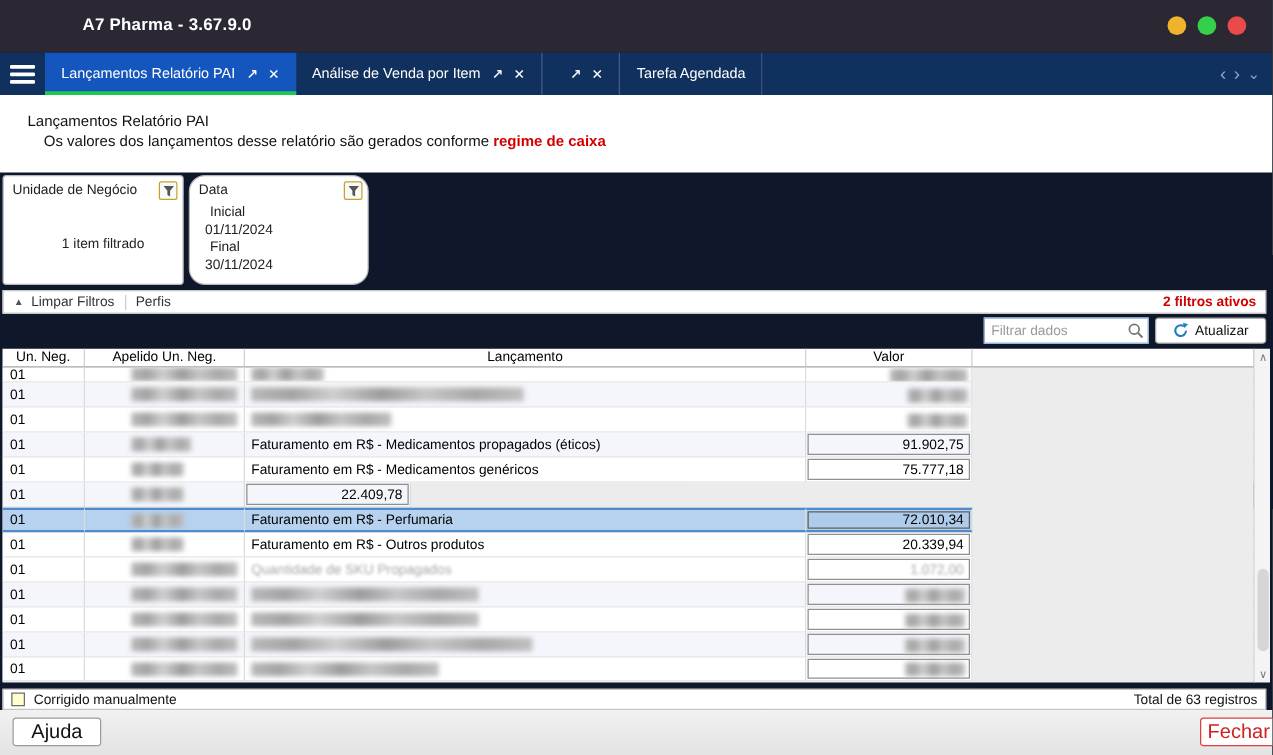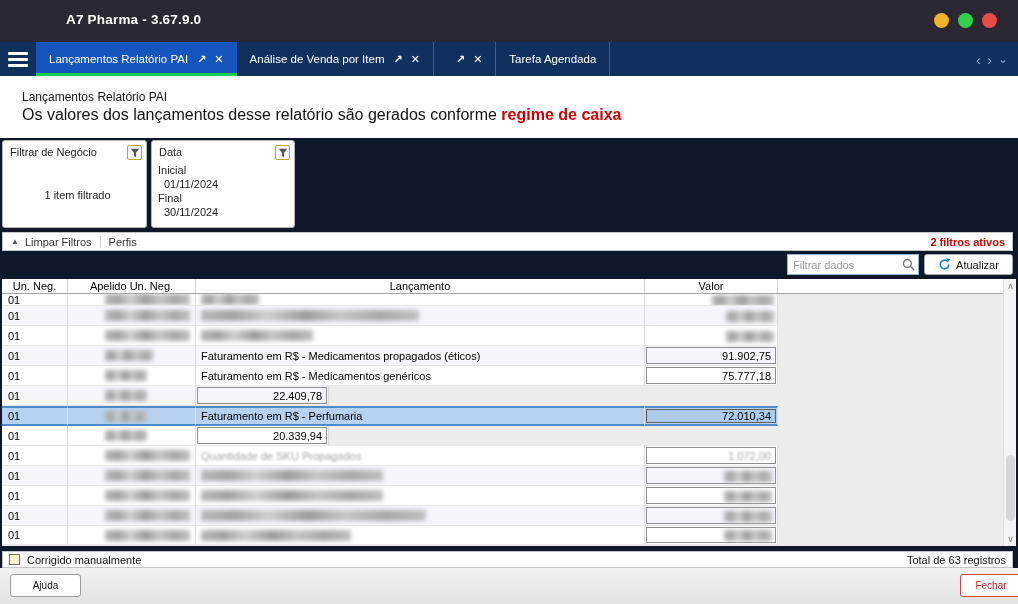--- a/index.html
+++ b/index.html
@@ -25,31 +25,31 @@
   .tab.active{background:#1456bd;border-right:none;}
   .tab.active::after{content:"";position:absolute;left:0;right:0;bottom:0;height:3px;background:#1dc94e;}
   .tab .t-ic{margin-left:9px;font-size:11px;color:#fff;opacity:.95;font-weight:bold;}
   .tab .t-close{margin-left:8px;font-size:11px;font-weight:bold;}
   .tab-nav{margin-left:auto;display:flex;align-items:center;gap:6px;padding-right:10px;color:#8da6c9;}
   .tab-nav span{font-size:15px;cursor:pointer;line-height:1;}
 
   
   .head-section{position:absolute;left:0;top:76px;width:1018px;height:62px;background:#fff;}
   .page-title{position:absolute;left:22px;top:14px;font-size:12px;color:#111;}
-  .page-sub{position:absolute;left:22px;top:30px;font-size:16px;color:#111;}
+  .page-sub{position:absolute;left:35px;top:30px;font-size:12px;color:#111;}
   .page-sub .red-link{color:#d40000;font-weight:bold;cursor:pointer;}
 
   
   .fcard{position:absolute;background:#fff;border:1px solid #b7b7b7;border-radius:3px;}
   .fcard .f-title{position:absolute;left:7px;top:5px;font-size:11px;color:#222;}
   .fcard .funnel{position:absolute;right:4px;top:4px;width:15px;height:15px;border:1px solid #c3a52c;
                  background:#fafafa;border-radius:2px;display:flex;align-items:center;justify-content:center;cursor:pointer;}
   .fcard .f-body{position:absolute;left:0;top:22px;right:0;bottom:0;font-size:11px;color:#222;}
   .fcard .f-body.center{display:flex;align-items:center;justify-content:center;}
-  .fcard .f-line{padding-left:6px;line-height:14px;}
+  .fcard .f-line{padding-left:16px;line-height:14px;}
   .fcard .f-line.indent{padding-left:12px;}
 
   
   .clearbar{position:absolute;left:2px;top:232px;width:1011px;height:19px;background:#fff;border:1px solid #c6c6c6;
             display:flex;align-items:center;font-size:11px;color:#333;}
   .clearbar .tri{font-size:8px;color:#555;margin:0 6px 0 8px;}
   .clearbar .cb-link{cursor:pointer;}
   .clearbar .sep{width:1px;height:12px;background:#cccccc;margin:0 8px;}
   .clearbar .active-filters{margin-left:auto;margin-right:7px;color:#d40000;font-weight:bold;}
 
@@ -91,21 +91,21 @@
   .sb-btn.up{top:0;} .sb-btn.down{bottom:0;}
   .sb-thumb{position:absolute;left:2px;top:176px;width:9px;height:66px;background:#d6d6d6;border-radius:5px;cursor:grab;}
 
   
   .legendbar{position:absolute;left:2px;top:551px;width:1011px;height:17px;background:#fff;border:1px solid #c6c6c6;
              display:flex;align-items:center;font-size:11px;color:#111;}
   .legend-swatch{width:11px;height:11px;background:#ffffcf;border:1px solid #6d6d6d;margin:0 7px 0 6px;}
   .legend-total{margin-left:auto;margin-right:6px;}
   .footer{position:absolute;left:0;top:568px;width:1018px;height:36px;background:linear-gradient(#f1f1f1,#e3e3e3);}
   .fbtn{position:absolute;top:6px;height:23px;background:#fff;border:1px solid #9d9d9d;border-radius:3px;
-        font-size:10px;color:#111;font-family:inherit;cursor:pointer;padding:0;}
+        font-size:16px;color:#111;font-family:inherit;cursor:pointer;padding:0;}
   .fbtn.ajuda{left:10px;width:71px;}
   .fbtn.exportar{left:93px;width:70px;margin-top:42px;}
   .fbtn.fechar{left:941px;width:62px;border:1px solid #dd4040;color:#d02020;margin-left:19px;}
 </style>
 </head>
 <body>
 
 <div class="win">
 
   <div class="titlebar">
@@ -149,31 +149,31 @@
 
   <div class="head-section">
     <div class="page-title">Lançamentos Relatório PAI</div>
     <div class="page-sub">
       <span>Os valores dos lançamentos desse relatório são gerados conforme </span><span class="red-link">regime de caixa</span>
     </div>
   </div>
 
   <div id="cards">
       <div class="fcard" style="left: 2px; top: 140px; width: 145px; height: 88px;">
-        <div class="f-title">Filtrar de Negócio</div>
+        <div class="f-title">Unidade de Negócio</div>
         <div class="funnel">
           <svg width="10" height="10" viewBox="0 0 12 12">
             <path d="M1 1h10L7.3 5.6V11L4.7 9.6V5.6Z" fill="#555"></path>
           </svg>
         </div>
         <div class="f-body center">
           <div class="f-line">1 item filtrado</div>
         </div>
       </div>
-      <div class="fcard" style="left: 151px; top: 140px; width: 144px; height: 88px;">
+      <div class="fcard" style="left: 151px; top: 140px; width: 144px; height: 88px; border-radius: 13px;">
         <div class="f-title">Data</div>
         <div class="funnel">
           <svg width="10" height="10" viewBox="0 0 12 12">
             <path d="M1 1h10L7.3 5.6V11L4.7 9.6V5.6Z" fill="#555"></path>
           </svg>
         </div>
         <div class="f-body">
           <div class="f-line">Inicial</div>
           <div class="f-line indent">01/11/2024</div>
           <div class="f-line">Final</div>
@@ -324,20 +324,23 @@
         </div>
         <div class="td c4 filler"></div>
       </div>
       <div class="tr w" style="height: 20px;">
         <div class="td c0">
           <span class="un">01</span>
         </div>
         <div class="td c1">
           <span class="rd rd-ap" style="width: 42px;"></span>
         </div>
+        <div class="td c2">
+          <span class="lanc-text">Faturamento em R$ - Outros produtos</span>
+        </div>
         <div class="td c3">
           <div class="vbox">
             <span>20.339,94</span>
           </div>
         </div>
         <div class="td c4 filler"></div>
       </div>
       <div class="tr w" style="height: 20px;">
         <div class="td c0">
           <span class="un">01</span>

